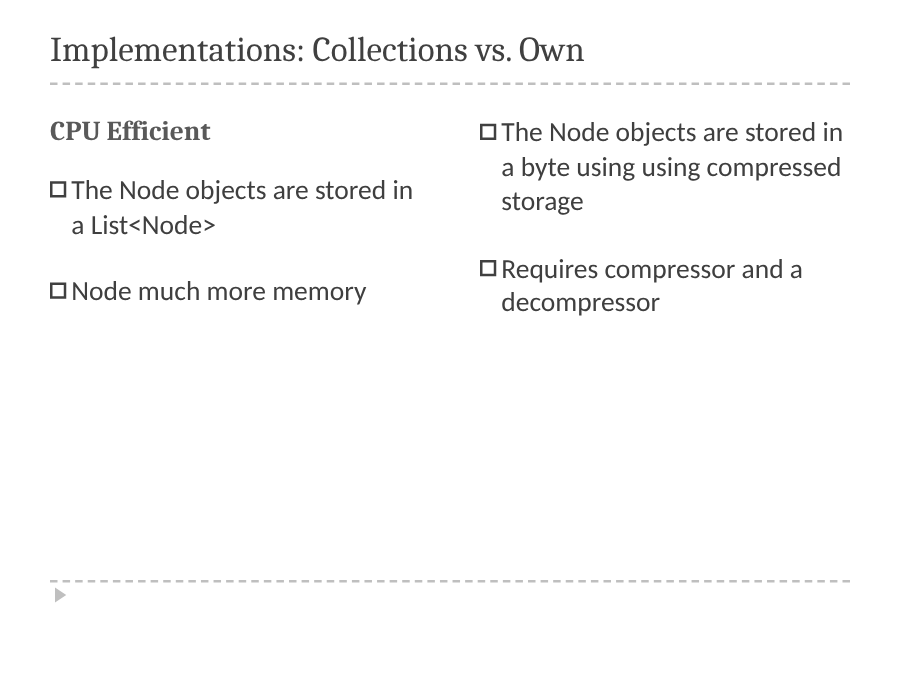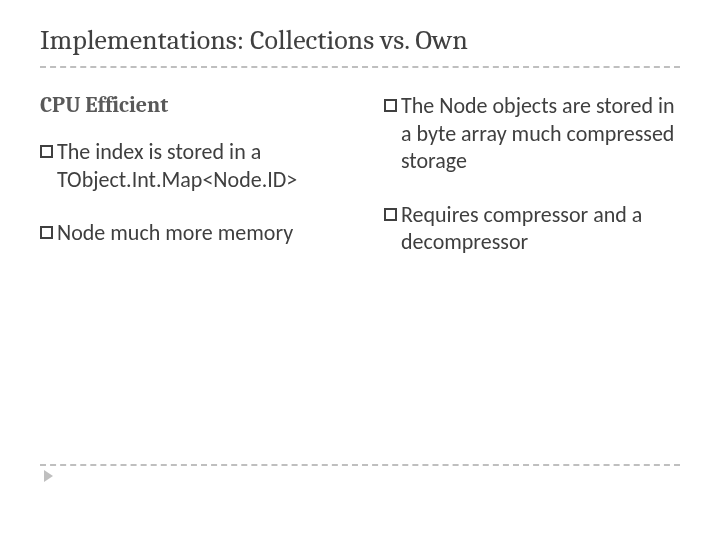--- a/index.html
+++ b/index.html
@@ -91,33 +91,33 @@
   <h1 class="title">Implementations: Collections vs. Own</h1>
   <hr class="divider">
 
   <div class="columns">
 
     <div class="col">
       <div class="col-heading">CPU Efficient</div>
 
       <div class="bullet-item">
         <span class="bullet-mark"></span>
-        <span class="bullet-text">The index is stored in a TObject.Int.Map&lt;Node.ID&gt;</span>
+        <span class="bullet-text">The Node objects are stored in a List&lt;Node&gt;</span>
       </div>
       <div class="bullet-item">
         <span class="bullet-mark"></span>
         <span class="bullet-text">Node much more memory</span>
       </div>
     </div>
 
     <div class="col">
 
       <div class="bullet-item">
         <span class="bullet-mark"></span>
-        <span class="bullet-text">The Node objects are stored in a byte array much compressed storage</span>
+        <span class="bullet-text">The Node objects are stored in a byte using using compressed storage</span>
       </div>
       <div class="bullet-item">
         <span class="bullet-mark"></span>
         <span class="bullet-text">Requires compressor and a decompressor</span>
       </div>
     </div>
 
   </div>
 
   <div class="footer-line"></div>

